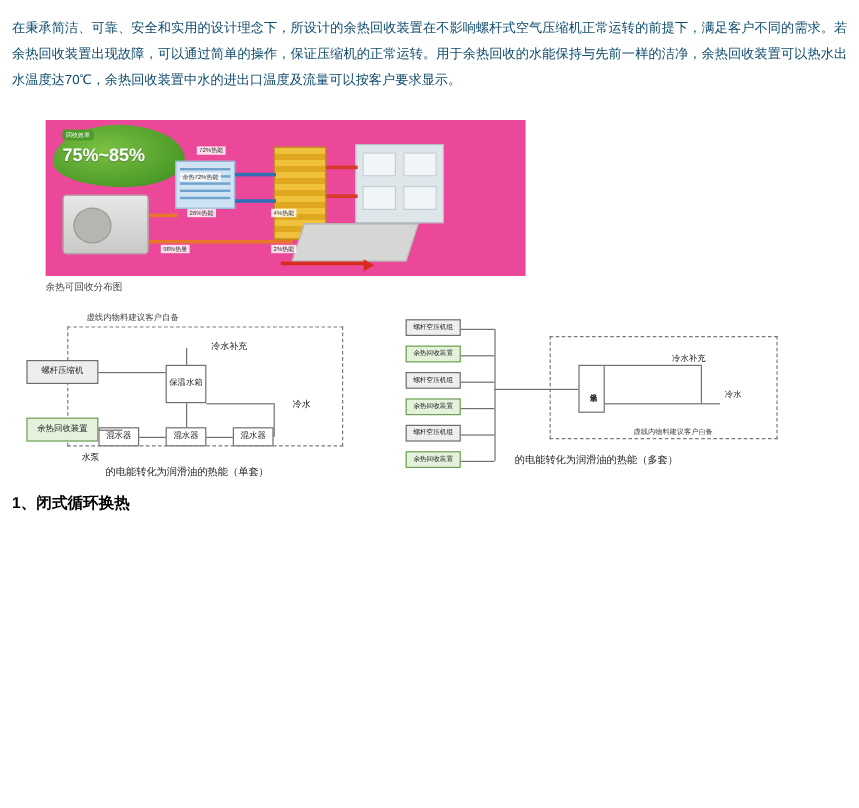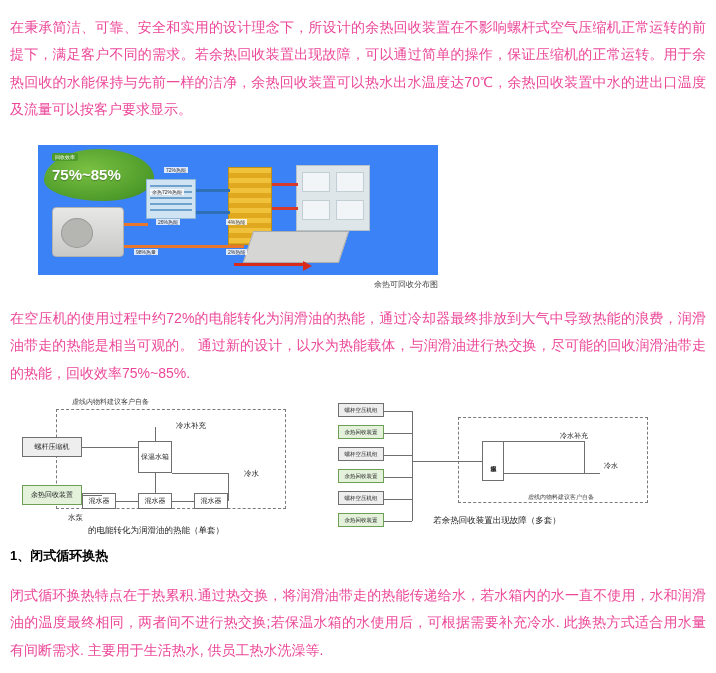--- a/index.html
+++ b/index.html
@@ -17,45 +17,45 @@
   .page { padding: 14px 10px 0 10px; }
 
   h1.section-title {
     font-size: 15px;
     font-weight: bold;
     margin: 0 0 12px 0;
     line-height: 1.4;
     color: #000;
   }
   p.body-text {
-    font-size: 14px;
+    font-size: 11px;
     line-height: 1.95;
     margin: 0 0 4px 0;
     text-align: justify;
-    color: #ec4899;
+    color: #0c4a6e;
   }
   h2.sub-title {
     font-size: 13px;
     font-weight: bold;
     margin: 10px 0 17px 0;
     color: #000;
   }
 
   
   .fig1-wrap {
     margin: 22px 0 10px 0;
     position: relative;
     height: 150px;
   }
   .fig1 {
     position: relative;
     width: 400px;
     height: 130px;
     margin-left: 28px;
-    background: #3b82f6;
+    background: #ec4899;
   }
   .fig1 .green-blob {
     position: absolute; left: 6px; top: 4px;
     width: 110px; height: 52px;
     background: radial-gradient(ellipse at 40% 40%, #7ac143 0%, #4e9b2a 70%, #3d7d20 100%);
     border-radius: 50% 50% 45% 55% / 60% 55% 45% 40%;
   }
   .fig1 .green-label {
     position: absolute; left: 14px; top: 8px;
     font-size: 5px; color: #ffffff;
@@ -137,21 +137,21 @@
     border-top: 3px solid #d92b1c;
   }
   .fig1 .arrow-red:after {
     content: ""; position: absolute; right: -8px; top: -5px;
     border-left: 9px solid #d92b1c;
     border-top: 5px solid transparent;
     border-bottom: 5px solid transparent;
   }
   .fig1-caption {
     position: absolute; left: 28px; top: 134px;
-    width: 400px; text-align: right;
+    width: 400px; text-align: left;
     font-size: 8px; color: #444;
   }
 
   
   .fig2-row {
     display: flex;
     gap: 14px;
     margin: 10px 0 4px 0;
     align-items: flex-start;
   }
@@ -237,21 +237,20 @@
       <div class="tag" style="left:118px; top:74px;">26%热能</div>
       <div class="tag" style="left:96px; top:104px;">98%热量</div>
       <div class="tag" style="left:188px; top:104px;">2%热能</div>
       <div class="tag" style="left:188px; top:74px;">4%热能</div>
 
       <div class="arrow-red"></div>
     </div>
     <div class="fig1-caption">余热可回收分布图</div>
   </div>
 
-  <p class="body-text">在空压机的使用过程中约72%的电能转化为润滑油的热能，通过冷却器最终排放到大气中导致热能的浪费，润滑油带走的热能是相当可观的。 通过新的设计，以水为热能载体，与润滑油进行热交换，尽可能的回收润滑油带走的热能，回收效率75%~85%.</p>
 
   <div class="fig2-row">
 
     <div class="diagram d1">
 
       <div class="dlabel dim" style="left:56px; top:0px;">虚线内物料建议客户自备</div>
 
       <div class="dframe dashed" style="left:40px; top:12px; width:230px; height:100px;"></div>
 
       <div class="dbox gray" style="left:6px; top:40px; width:60px; height:20px;">螺杆压缩机</div>
@@ -302,21 +301,20 @@
 
       <div class="dlabel" style="left:228px; top:34px; font-size:7px;">冷水补充</div>
       <div class="dlabel" style="left:272px; top:64px; font-size:7px;">冷水</div>
       <div class="dlabel dim" style="left:196px; top:96px; font-size:6px;">虚线内物料建议客户自备</div>
 
       <div class="dline" style="left:80px; top:64px; width:70px; height:1px;"></div>
       <div class="dline" style="left:172px; top:44px; width:80px; height:1px;"></div>
       <div class="dline" style="left:172px; top:76px; width:96px; height:1px;"></div>
       <div class="dline" style="left:252px; top:44px; width:1px; height:32px;"></div>
 
-      <div class="dcap">若余热回收装置出现故障（多套）</div>
+      <div class="dcap">的电能转化为润滑油的热能（多套）</div>
     </div>
   </div>
 
   <h2 class="sub-title">1、闭式循环换热</h2>
 
-  <p class="body-text">闭式循环换热特点在于热累积.通过热交换，将润滑油带走的热能传递给水，若水箱内的水一直不使用，水和润滑油的温度最终相同，两者间不进行热交换;若保温水箱的水使用后，可根据需要补充冷水. 此换热方式适合用水量有间断需求. 主要用于生活热水, 供员工热水洗澡等.</p>
 
 </div>
 
 </body></html>

